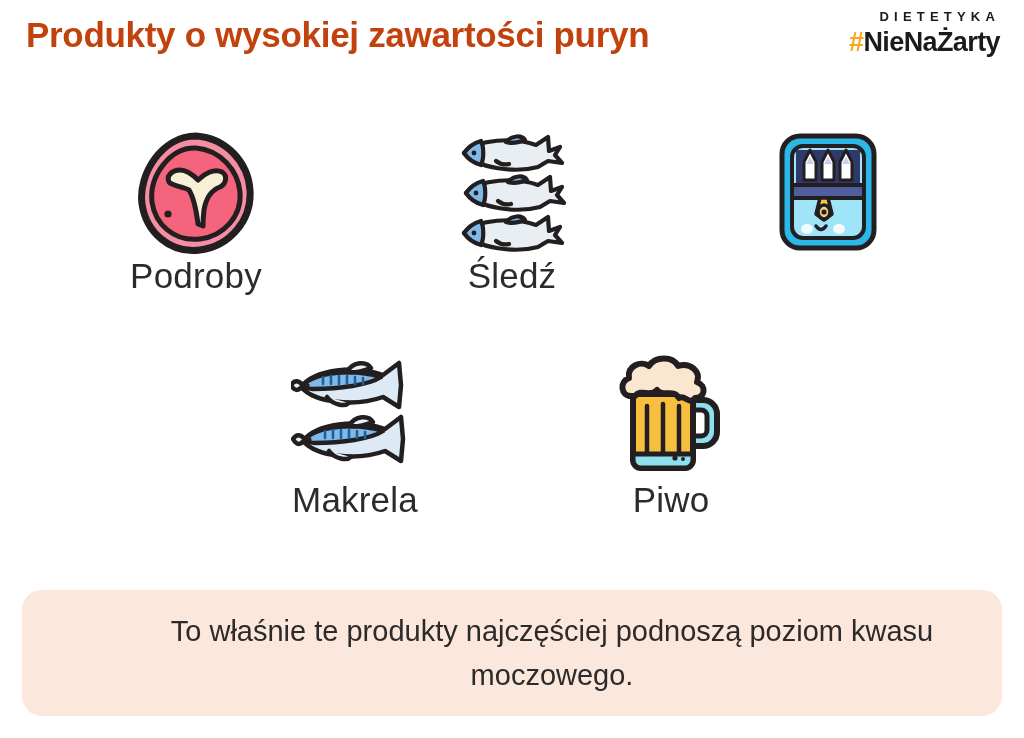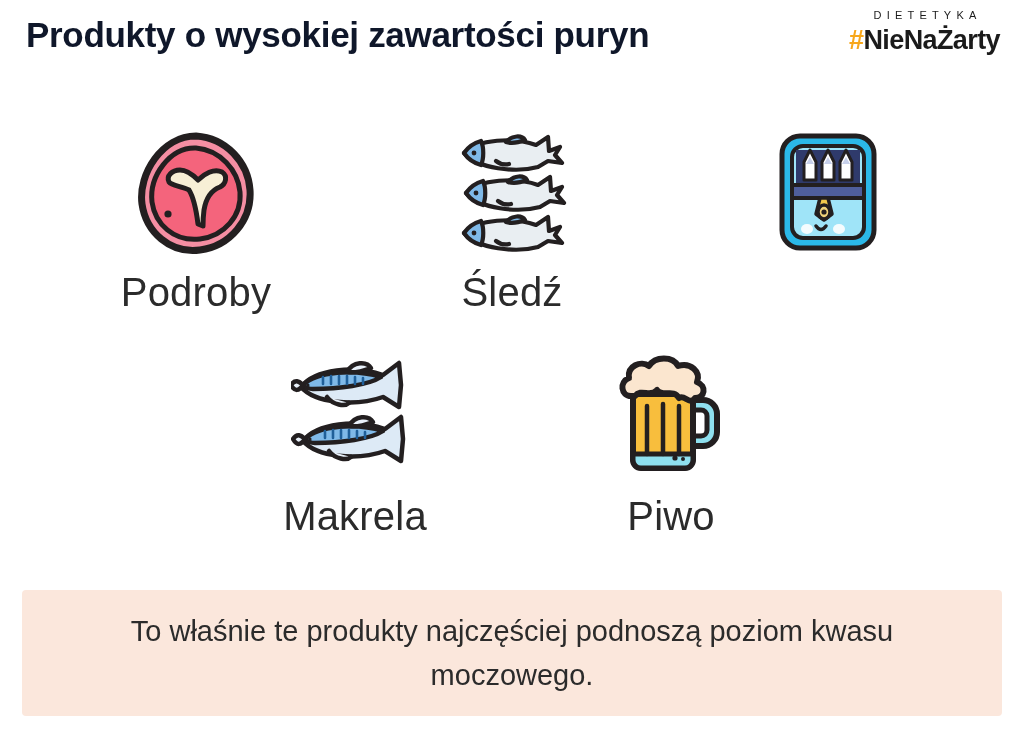--- a/index.html
+++ b/index.html
@@ -8,51 +8,51 @@
     background:#ffffff;
     font-family:"Liberation Sans", sans-serif;
     overflow:hidden;
   }
   .slide { position:relative; width:1024px; height:738px; background:#ffffff; }
 
   
   .title {
     position:absolute; left:26px; top:14px; width:660px;
     font-size:35px; font-weight:bold; line-height:1.22;
-    color:#0f172a; letter-spacing:-0.3px;
+    color:#c2410c; letter-spacing:-0.3px;
   }
   .brand { position:absolute; right:24px; top:10px; text-align:right; }
   .brand-kicker {
-    font-size:11px; font-weight:normal; color:#1b1b1b;
-    letter-spacing:5.2px; line-height:1; padding-left:6px;text-align:center;
+    font-size:13px; font-weight:bold; color:#1b1b1b;
+    letter-spacing:5.2px; line-height:1; padding-left:6px;
   }
   .brand-main {
     font-size:27px; font-weight:bold; color:#1b1b1b;
     line-height:1.08; margin-top:5px; letter-spacing:-0.6px;
     white-space:nowrap;
     text-align:center;
   }
   .brand-hash { color:#F7A71B; }
 
   
   .grid-row { position:absolute; display:flex; width:100%; }
   .row-1 { top:128px; left:0; justify-content:center; gap:116px; }
   .row-2 { top:352px; left:0; justify-content:center; gap:116px; padding-left:2px; }
   .cell { width:200px; display:flex; flex-direction:column; align-items:center; }
   .icon-box { height:128px; display:flex; align-items:center; justify-content:center; }
   .cell-label {
-    margin-top:14px; font-size:40px; color:#2b2b2b;
+    font-size:35px; color:#2b2b2b;
     letter-spacing:0.2px; white-space:nowrap;
   }
 
   
   .callout {
     position:absolute; left:22px; top:590px; width:980px; height:126px;
-    background:#FBE7DC; border-radius:4px;
-    display:flex; align-items:center; justify-content:center;
+    background:#FBE7DC; border-radius:20px;
+    display:flex; align-items:center; justify-content:flex-end;
   }
   .callout-text {
     font-size:29px; color:#2b2b2b; line-height:1.52;
     text-align:center; max-width:900px; padding:0 40px;
   }
 </style>
 </head>
 <body>
 
 <div class="slide">

